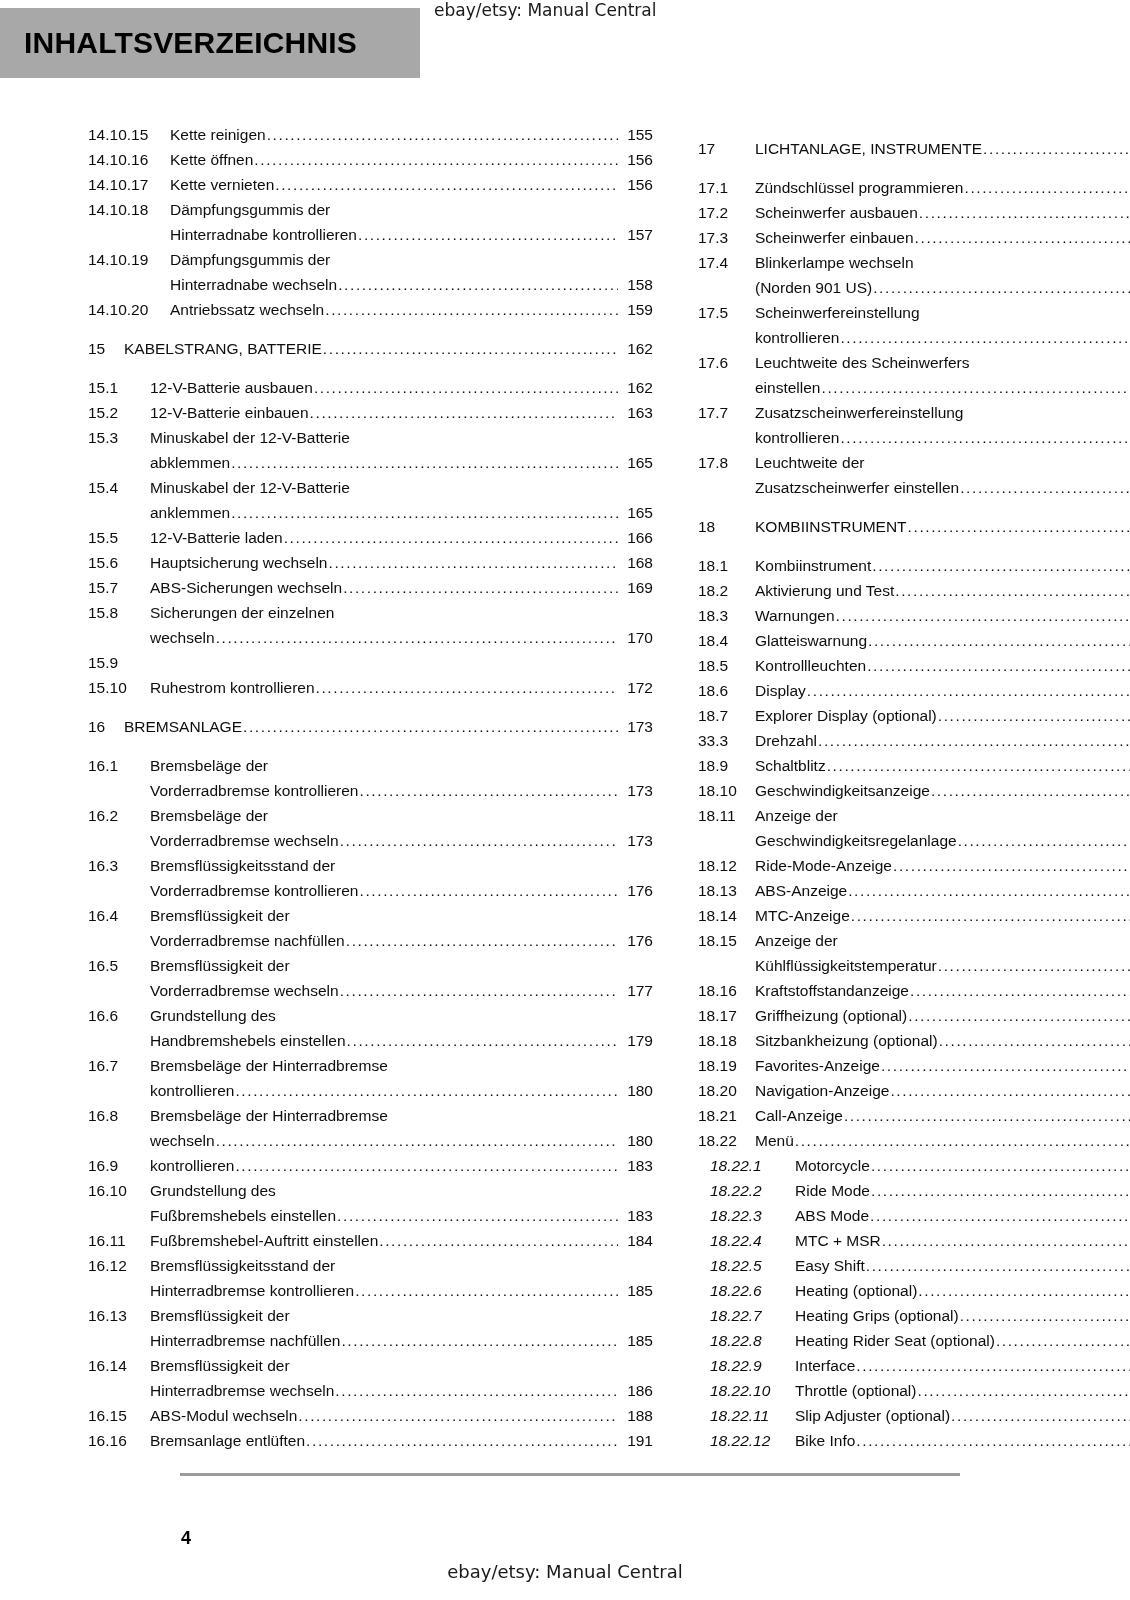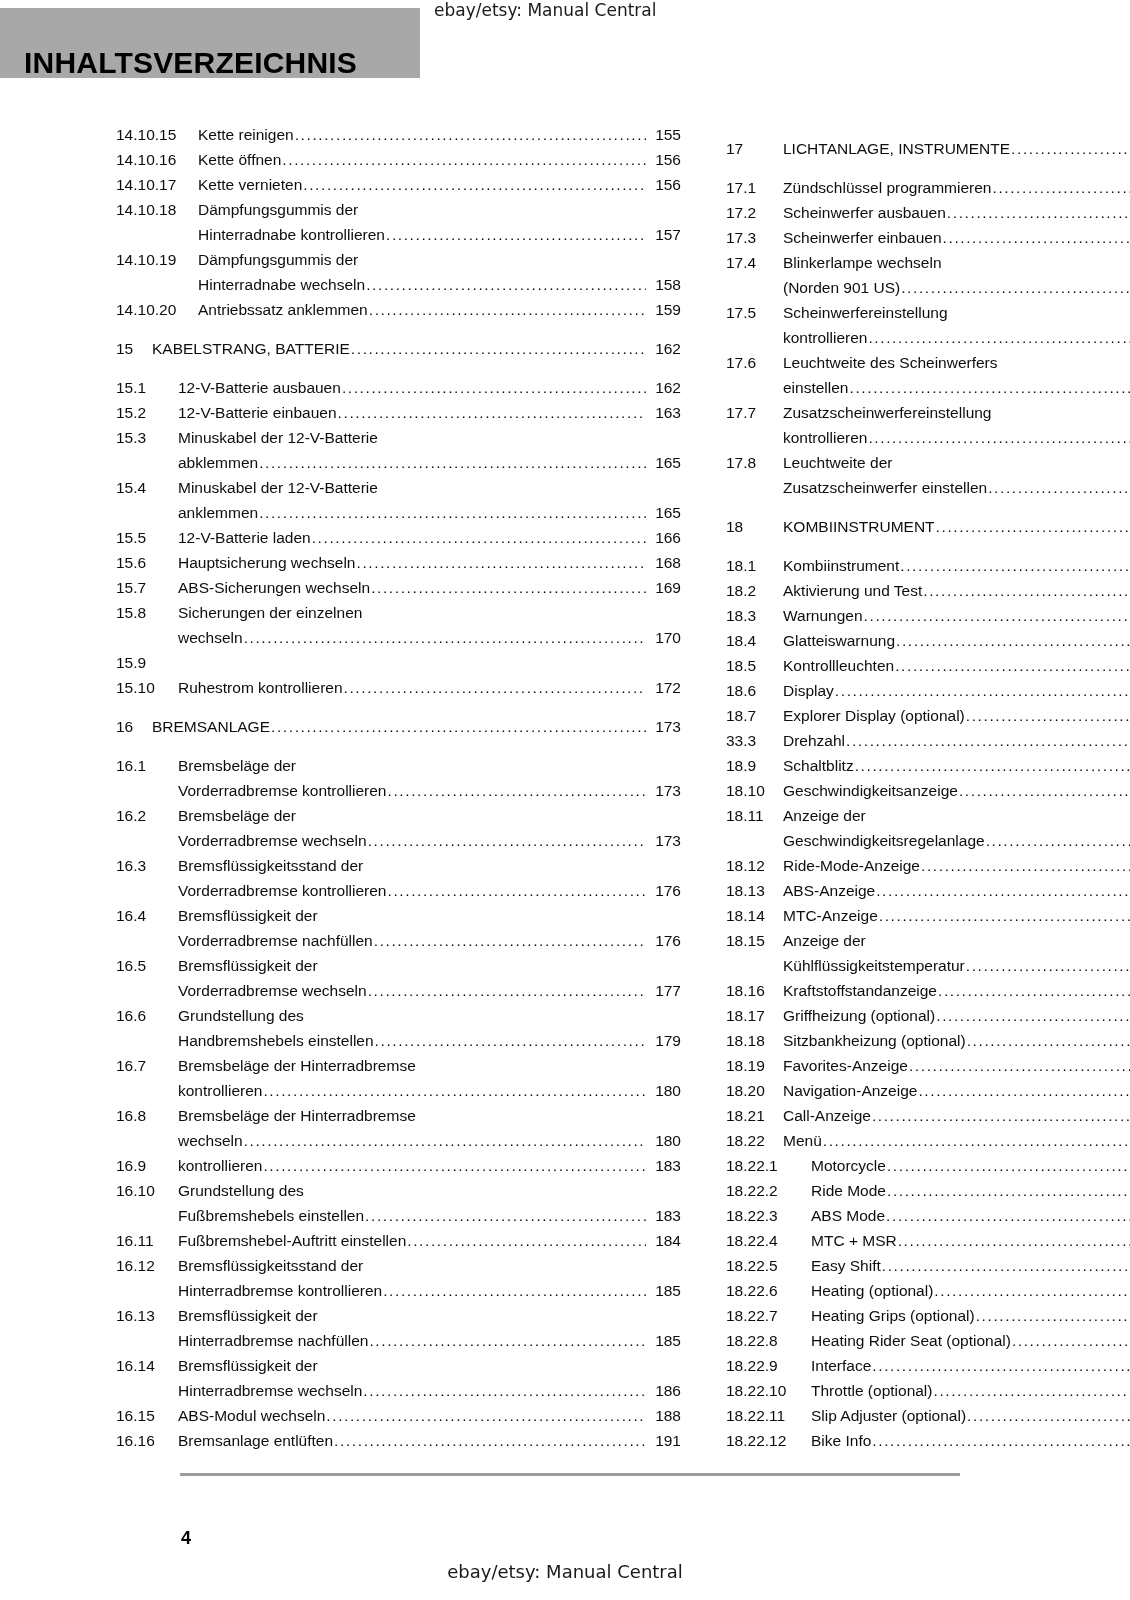--- a/index.html
+++ b/index.html
@@ -28,21 +28,20 @@
   .header-title {
     position: absolute;
     left: 24px;
     top: 24px;
     font-size: 30px;
     font-weight: bold;
     letter-spacing: 0.2px;
     line-height: 38px;
     color: #000;
     white-space: nowrap;
-    margin-top: 20px;
   }
   .watermark-top {
     position: absolute;
     left: 434px;
     top: 0px;
     font-size: 17px;
     font-family: "DejaVu Sans", sans-serif;
     color: #1a1a1a;
     white-space: nowrap;
   }
@@ -63,21 +62,21 @@
     left: 0;
     top: 122px;
     width: 1130px;
     display: flex;
     gap: 0px;
   }
   .col {
     width: 565px;
     position: relative;
   }
-  .col-left  { padding-left: 116px; }
+  .col-left  { padding-left: 88px; }
   .col-right { padding-left: 45px; }
 
   .entry {
     display: flex;
     align-items: flex-start;
     font-size: 15.5px;
     line-height: 25px;
     color: #0d0d0d;
   }
   .entry.chapter {
@@ -86,21 +85,21 @@
   }
   .entry.chapter .num { font-weight: normal; }
 
   .num {
     flex: 0 0 auto;
     white-space: nowrap;
   }
   
   .lvl-chapter > .num { width: 36px; margin-left: 0px; }
   .lvl-sub     > .num { width: 62px; margin-left: 0px; }
-  .lvl-sub3    > .num { width: 62px; margin-left: 0px; }
+  .lvl-sub3    > .num { width: 62px; margin-left: 12px; font-style: italic; }
   .lvl-deep    > .num { width: 82px; margin-left: 0px; }
 
   .col-right .lvl-chapter > .num { width: 57px; }
   .col-right .lvl-sub     > .num { width: 57px; }
   .col-right .lvl-sub3    > .num { width: 85px; }
 
   .body {
     flex: 1 1 auto;
     min-width: 0;
   }
@@ -213,21 +212,21 @@
             <span class="label">Hinterradnabe wechseln</span>
             <span class="dots"></span>
             <span class="page">158</span>
           </span>
         </span>
       </div>
       <div class="entry lvl-deep">
         <span class="num">14.10.20</span>
         <span class="body">
           <span class="line">
-            <span class="label">Antriebssatz anklemmen</span>
+            <span class="label">Antriebssatz wechseln</span>
             <span class="dots"></span>
             <span class="page">159</span>
           </span>
         </span>
       </div>
       <div class="entry lvl-chapter chapter">
         <span class="num">15</span>
         <span class="body">
           <span class="line">
             <span class="label">KABELSTRANG, BATTERIE</span>

